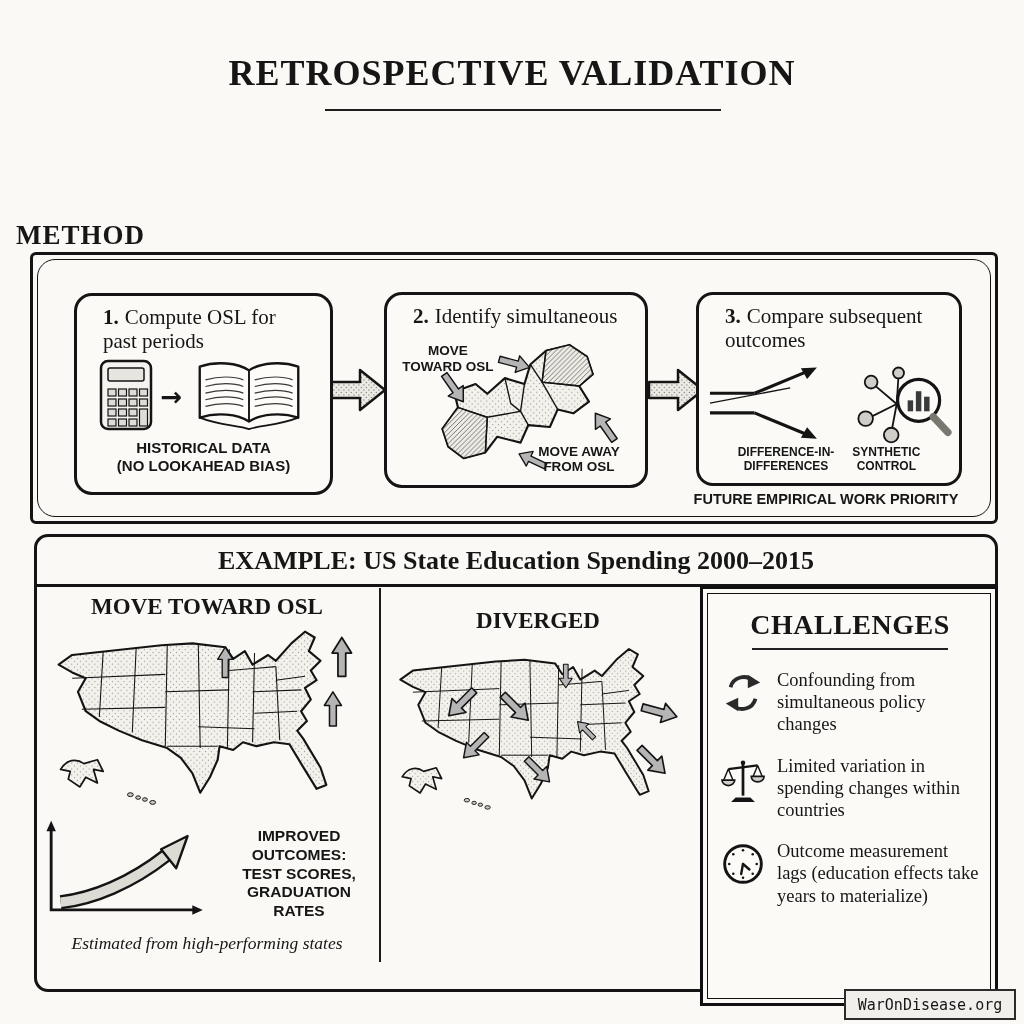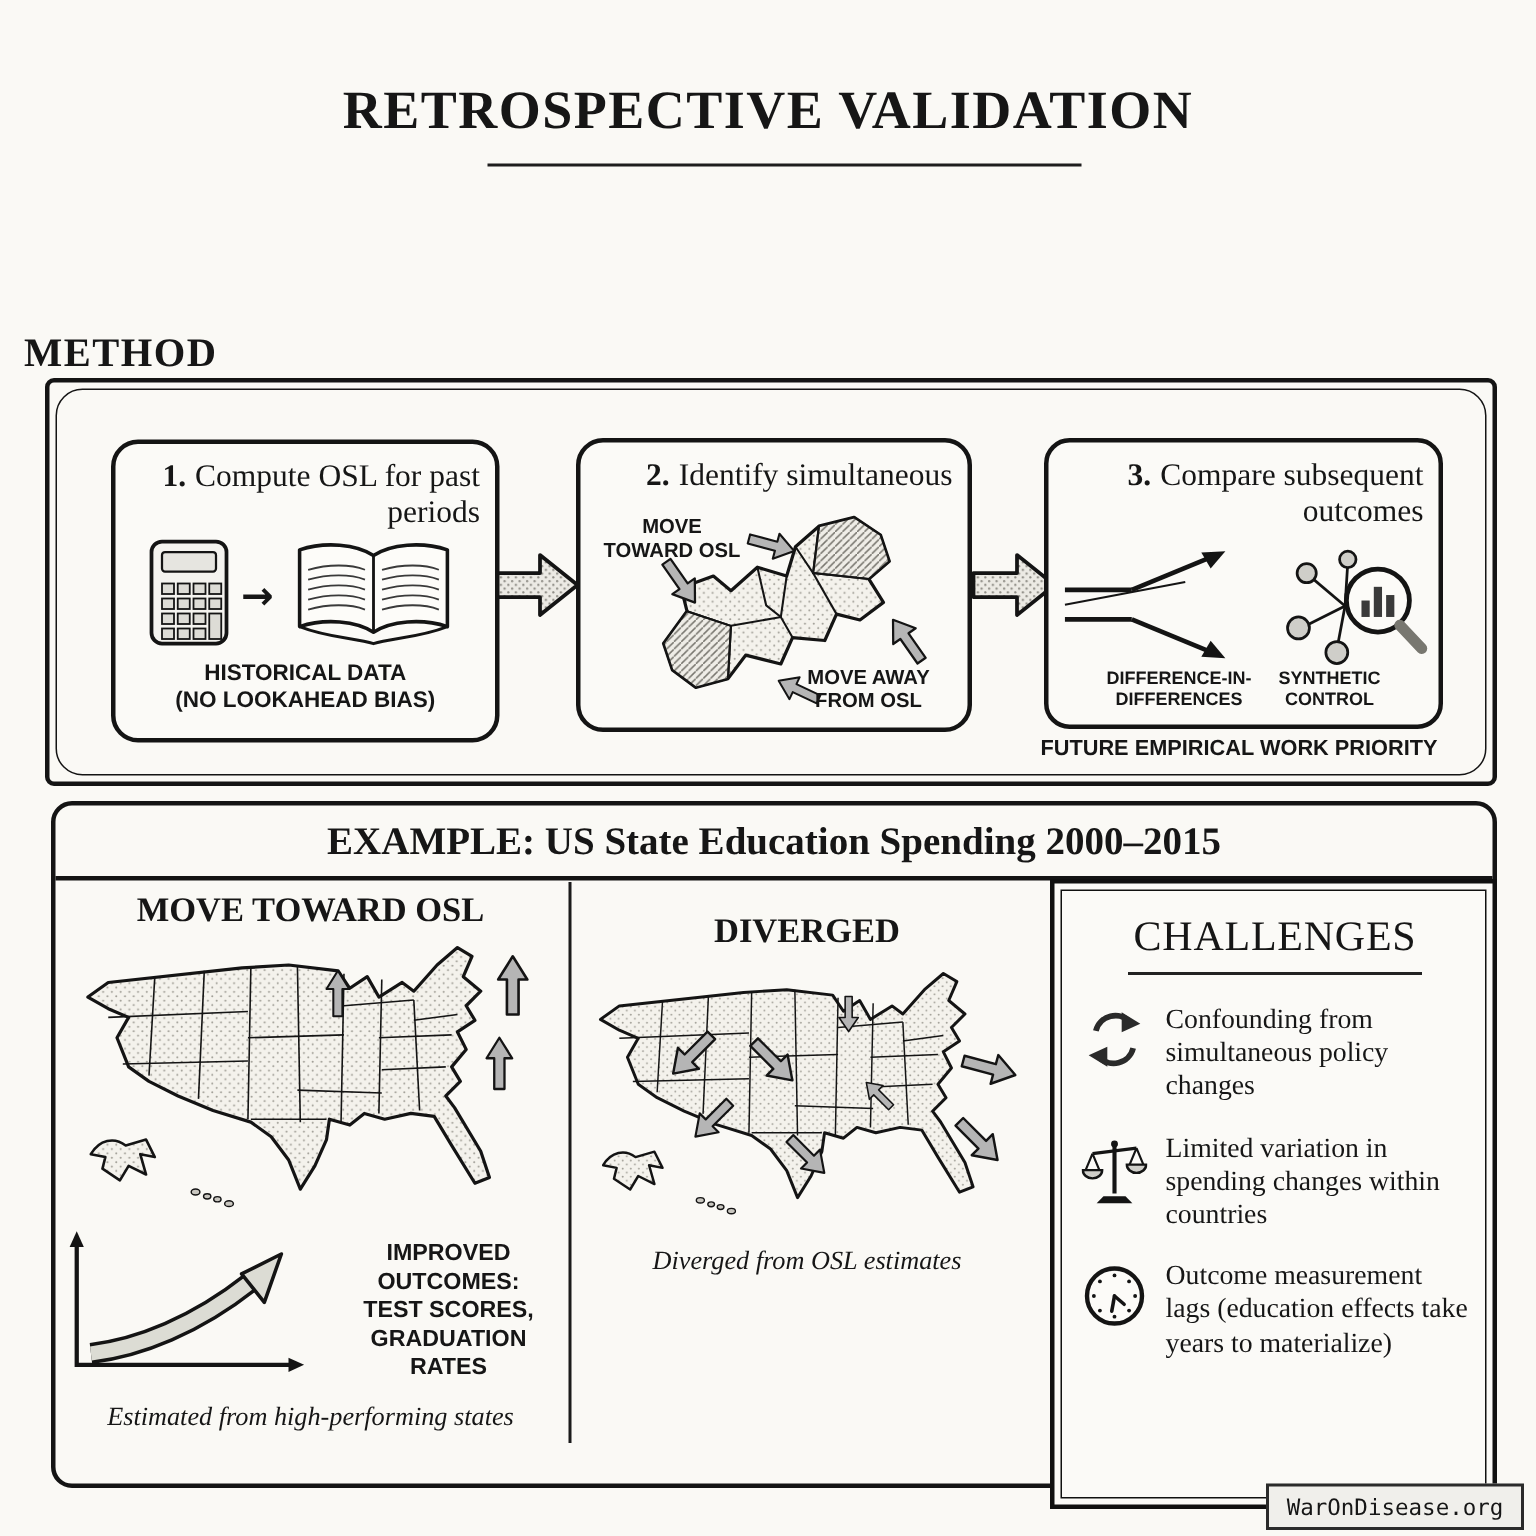--- a/index.html
+++ b/index.html
@@ -17,21 +17,21 @@
   .method-box{position:absolute;left:30px;top:252px;width:962px;height:266px;
               border:3px solid #141414;border-radius:6px;}
   .method-box .inner{position:absolute;inset:4px;border:1.6px solid #141414;border-radius:18px;}
   .method-title{position:absolute;top:220px;left:0;width:100%;text-align:left;z-index:5;}
   .method-title .txt{display:inline-block;background:#faf9f5;padding:0 16px;
                      font-size:27px;font-weight:bold;letter-spacing:1px;}
   .step{position:absolute;border:3px solid #141414;border-radius:18px;background:#fbfaf7;z-index:2;}
   .step1{left:74px;top:293px;width:253px;height:196px;}
   .step2{left:384px;top:292px;width:258px;height:190px;}
   .step3{left:696px;top:292px;width:260px;height:188px;border-radius:17px;}
-  .step-title{text-align:right;font-size:21px;line-height:1.15;margin-top:9px;padding:0 10px;}
+  .step-title{text-align:left;font-size:21px;line-height:1.15;margin-top:9px;padding:0 26px;}
   .step-num{font-weight:bold;margin-right:6px;}
   .icon-row{display:flex;justify-content:center;align-items:center;gap:8px;margin-top:6px;}
   .small-arrow{font-size:26px;font-weight:bold;font-family:"DejaVu Sans",sans-serif;}
   .step-caption{text-align:center;font-family:"Liberation Sans",sans-serif;font-weight:bold;
                 font-size:15px;line-height:1.2;white-space:pre-line;margin-top:4px;}
   .map-label{position:absolute;font-family:"Liberation Sans",sans-serif;font-weight:bold;
              font-size:13.5px;line-height:1.15;white-space:pre-line;text-align:center;z-index:3;}
   .lbl-toward{left:8px;top:48px;width:106px;}
   .lbl-away{right:2px;bottom:10px;width:128px;}
   .j-map{position:absolute;left:28px;top:40px;}
@@ -59,21 +59,21 @@
   .outcome-row{display:flex;justify-content:center;align-items:center;gap:4px;margin-top:2px;}
   .outcome-text{font-family:"Liberation Sans",sans-serif;font-weight:bold;font-size:15.5px;
                 line-height:1.22;white-space:pre-line;text-align:center;}
   .panel-caption{font-style:italic;font-size:17.5px;text-align:center;margin-top:3px;}
 
   
   .challenges-box{position:absolute;left:700px;top:586px;width:292px;height:414px;
                   border:3.5px solid #101010;background:#fbfaf7;z-index:3;}
   .challenges-box .inner2{position:absolute;inset:4px;border:1.6px solid #101010;}
   .ch-content{position:absolute;inset:6px;padding:10px 10px 0 12px;}
-  .ch-title{text-align:center;font-size:28px;font-weight:normal;letter-spacing:0.5px;margin-top:4px;}
+  .ch-title{text-align:center;font-size:28px;font-weight:bold;letter-spacing:0.5px;margin-top:4px;}
   .ch-rule{width:196px;height:2px;background:#222;margin:7px auto 2px;}
   .ch-item{display:flex;gap:10px;margin-top:19px;align-items:flex-start;}
   .ch-icon{flex:0 0 46px;padding-top:2px;}
   .ch-text{font-size:18.5px;line-height:1.2;}
 
   
   .watermark{position:absolute;left:844px;top:989px;width:168px;height:27px;border:2px solid #2b2b2b;
              background:#f0efeb;font-family:"DejaVu Sans Mono",monospace;font-size:15px;
              display:flex;align-items:center;justify-content:center;z-index:6;}
 </style>
@@ -366,21 +366,20 @@
             <use href="#barrow" transform="translate(-13,-7) scale(0.65)"></use>
           </g>
         <g transform="translate(300,80) rotate(15)">
             <use href="#barrow" transform="translate(-20,-11)"></use>
           </g>
         <g transform="translate(292,134) rotate(45)">
             <use href="#barrow" transform="translate(-20,-11)"></use>
           </g>
       </svg>
     </span>
-    <div class="panel-caption" style="margin-top:10px">Diverged from OSL estimates</div>
   </div>
 
   <div class="challenges-box">
     <div class="inner2"></div>
     <div class="ch-content">
       <div class="ch-title">CHALLENGES</div>
       <div class="ch-rule"></div>
 
       <div class="ch-item">
         <span class="ch-icon">

